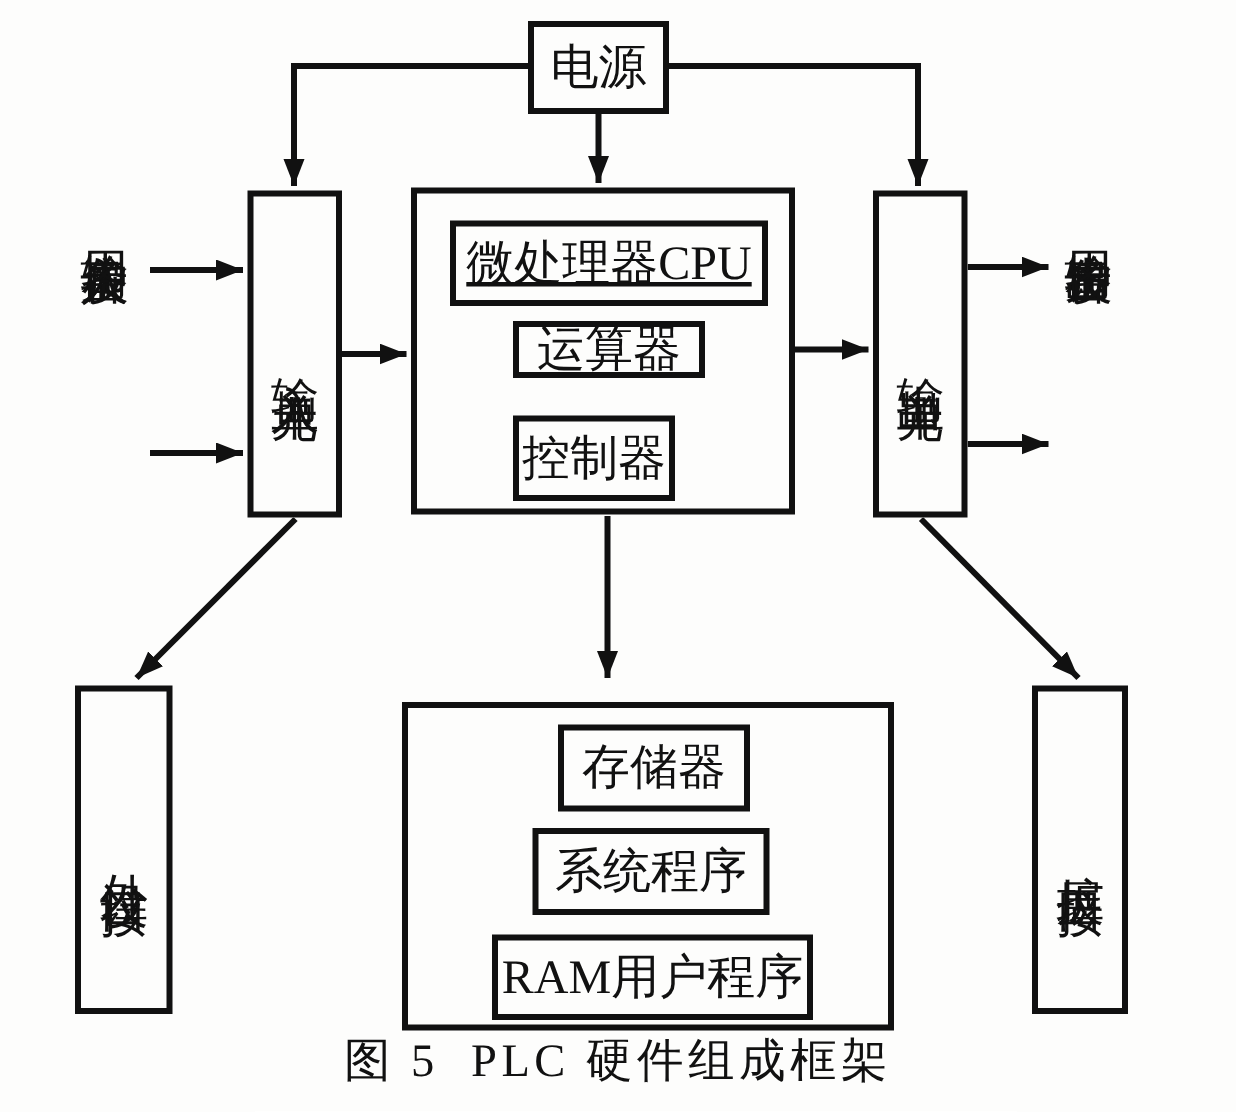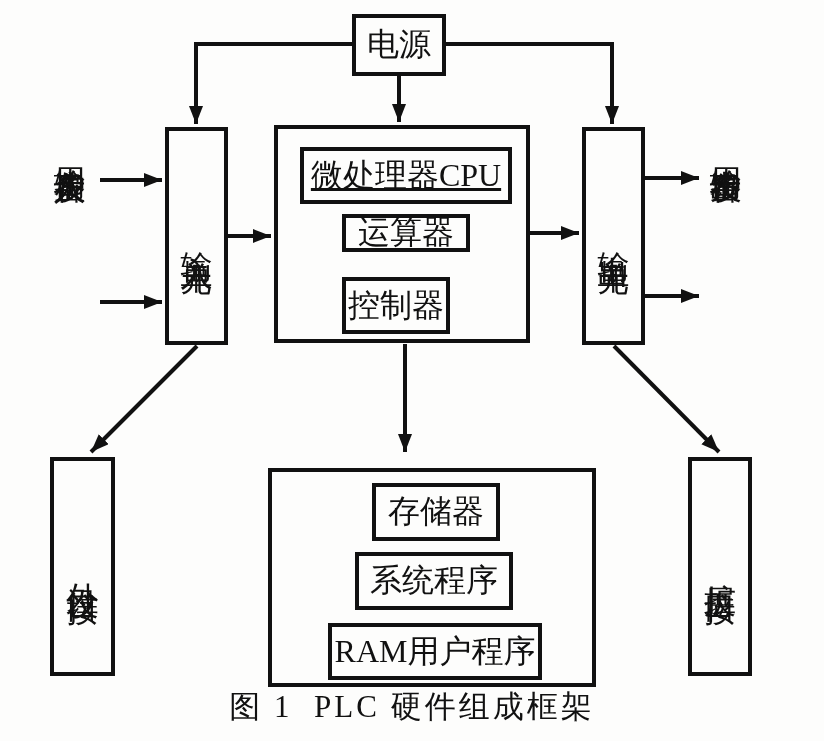--- a/index.html
+++ b/index.html
@@ -119,15 +119,15 @@
   <div class="box" style="left:242px; top:468px; width:328px; height:219px;margin-left:26px;">
     <div class="box" style="left:100px; top:11px; width:128px; height:58px;">存储器</div>
     <div class="box" style="left:83px; top:80px; width:158px; height:58px;">系统程序</div>
     <div class="box" style="left:56px; top:151px; width:214px; height:57px;">RAM用户程序</div>
   </div>
 
   <div class="box" style="left:688px; top:457px; width:64px; height:219px;">
     <span class="vtext">扩展接口</span>
   </div>
 
-  <div class="caption">图 1  PLC 硬件组成框架</div>
+  <div class="caption">图 5  PLC 硬件组成框架</div>
 
 </div>
 
 </body></html>

